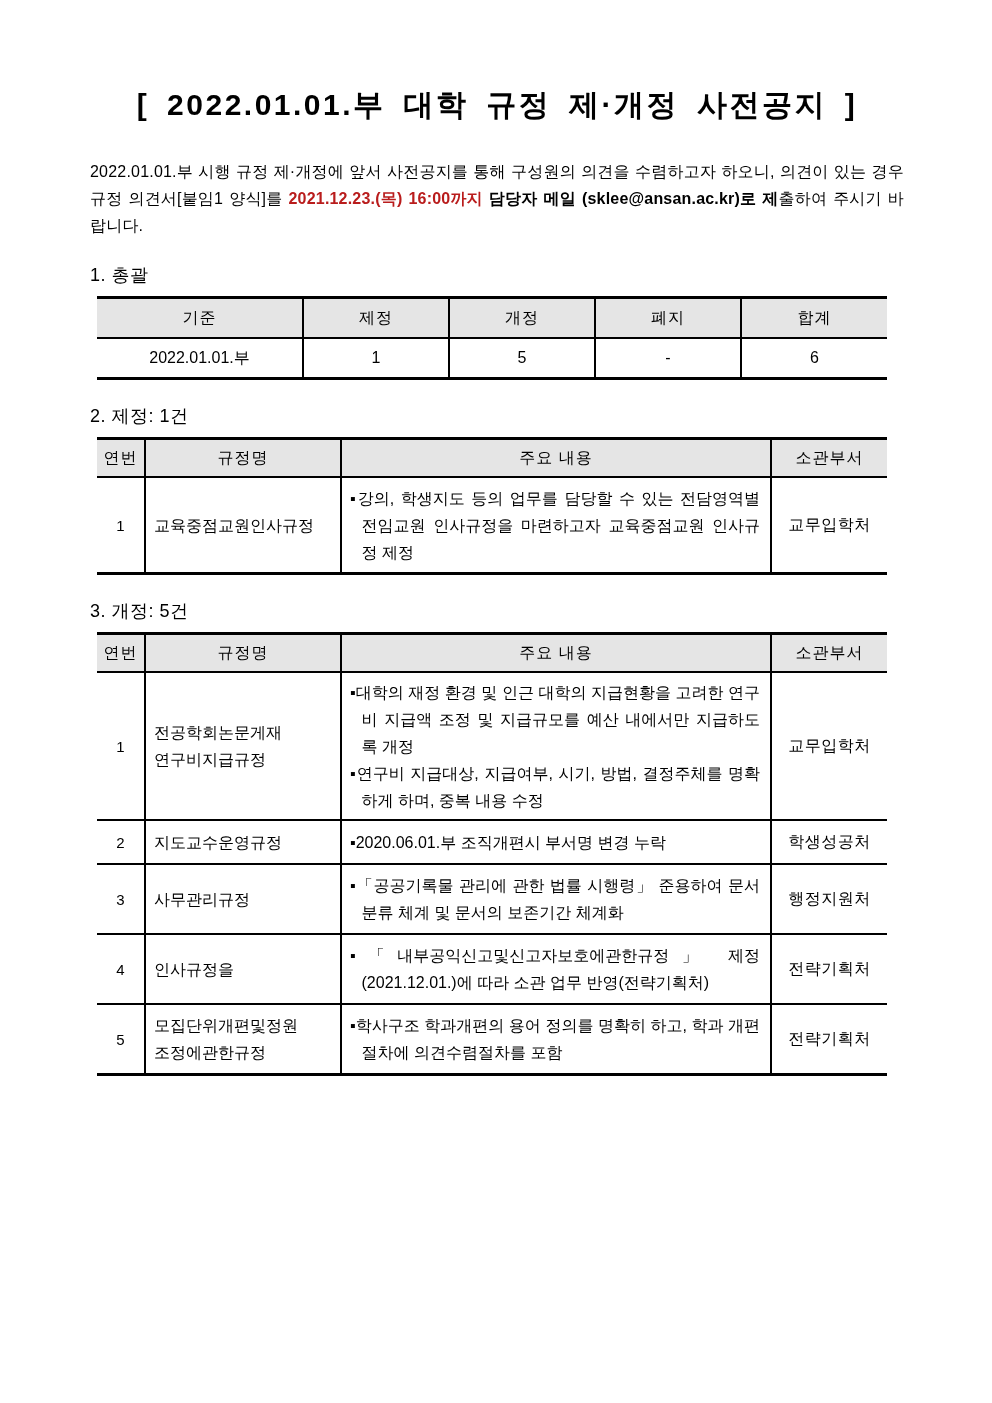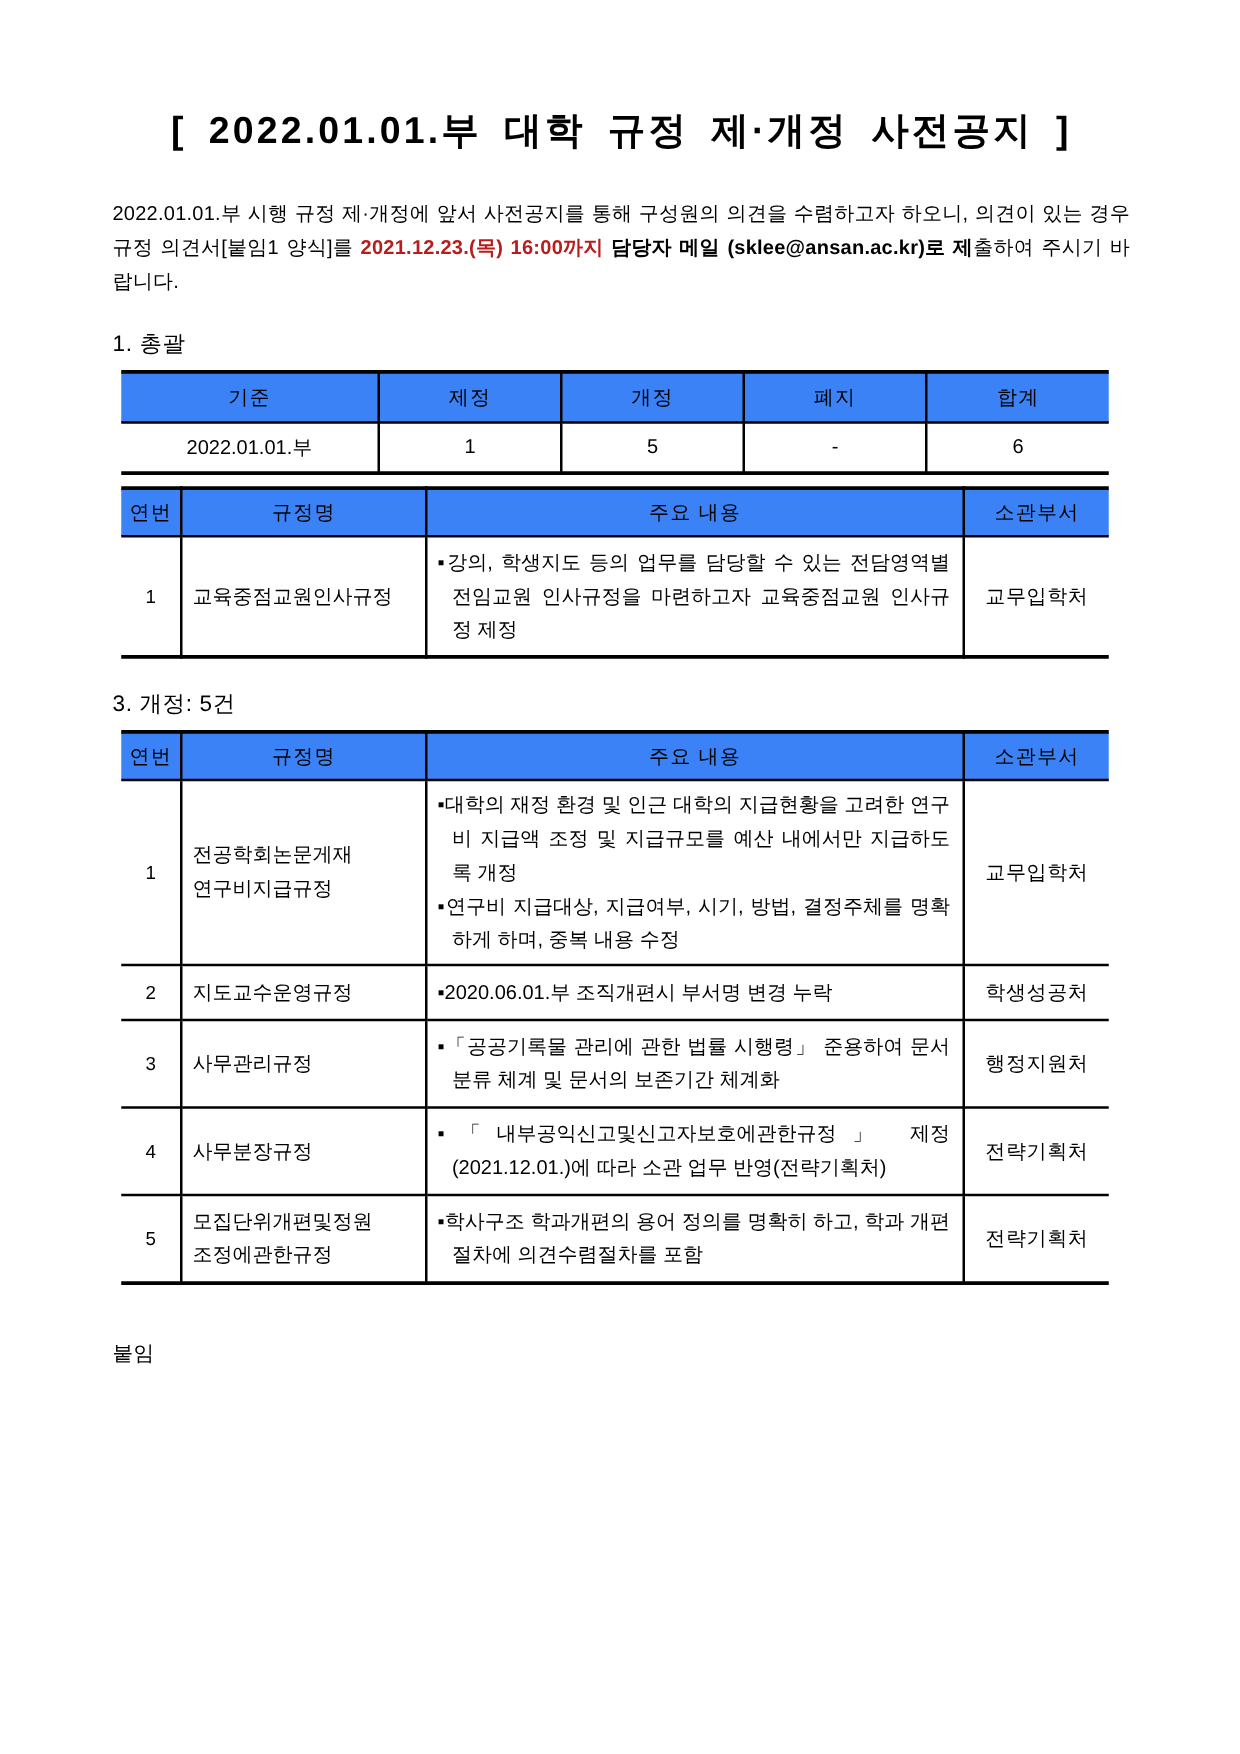--- a/index.html
+++ b/index.html
@@ -47,21 +47,21 @@
     font-size: 16px;
   }
   th, td {
     border: 2px solid #000;
     padding: 0;
     vertical-align: middle;
   }
   th:first-child, td:first-child { border-left: none; }
   th:last-child, td:last-child { border-right: none; }
   thead th {
-    background: #3b82f6;
+    background: #e5e5e5;
     font-weight: normal;
     height: 36px;
     text-align: center;
     letter-spacing: 1px;
   }
   .t-overview thead th { height: 38px; }
   .t-overview td { height: 38px; text-align: center; }
   .c-no { text-align: center; font-size: 15px; }
   .c-name { text-align: left; padding: 4px 4px 4px 8px; line-height: 27px; }
   .c-content { text-align: justify; padding: 4px 10px 4px 8px; line-height: 27px; }
@@ -133,20 +133,21 @@
       <tr>
         <td>2022.01.01.부</td>
         <td>1</td>
         <td>5</td>
         <td>-</td>
         <td>6</td>
       </tr>
     </tbody>
   </table>
 
+  <div class="section-heading">2. 제정: 1건</div>
 
   <table class="t-enact">
     <colgroup>
       <col style="width:48px">
         <col style="width:196px">
         <col style="width:430px">
         <col style="width:116px">
     </colgroup>
     <thead>
       <tr>
@@ -216,21 +217,21 @@
           <div>사무관리규정</div>
         </td>
         <td class="c-content">
           <div class="bullet">▪「공공기록물 관리에 관한 법률 시행령」 준용하여 문서분류 체계 및 문서의 보존기간 체계화</div>
         </td>
         <td class="c-dept">행정지원처</td>
       </tr>
       <tr class="row-2line">
         <td class="c-no">4</td>
         <td class="c-name">
-          <div>사무분장규정</div>
+          <div>인사규정을</div>
         </td>
         <td class="c-content">
           <div class="bullet">▪「내부공익신고및신고자보호에관한규정」 제정 (2021.12.01.)에 따라 소관 업무 반영(전략기획처)</div>
         </td>
         <td class="c-dept">전략기획처</td>
       </tr>
       <tr class="row-2line">
         <td class="c-no">5</td>
         <td class="c-name">
           <div>모집단위개편및정원</div>

